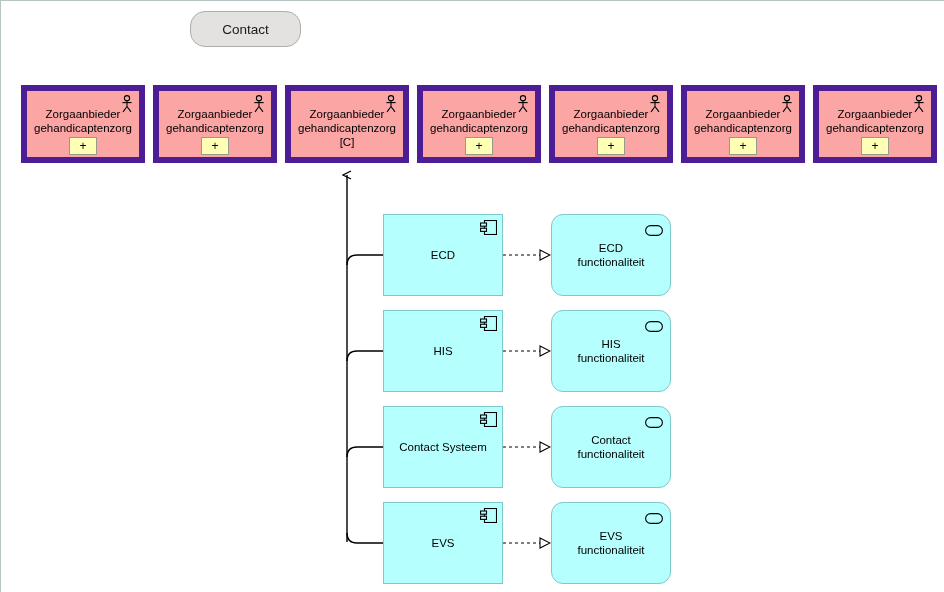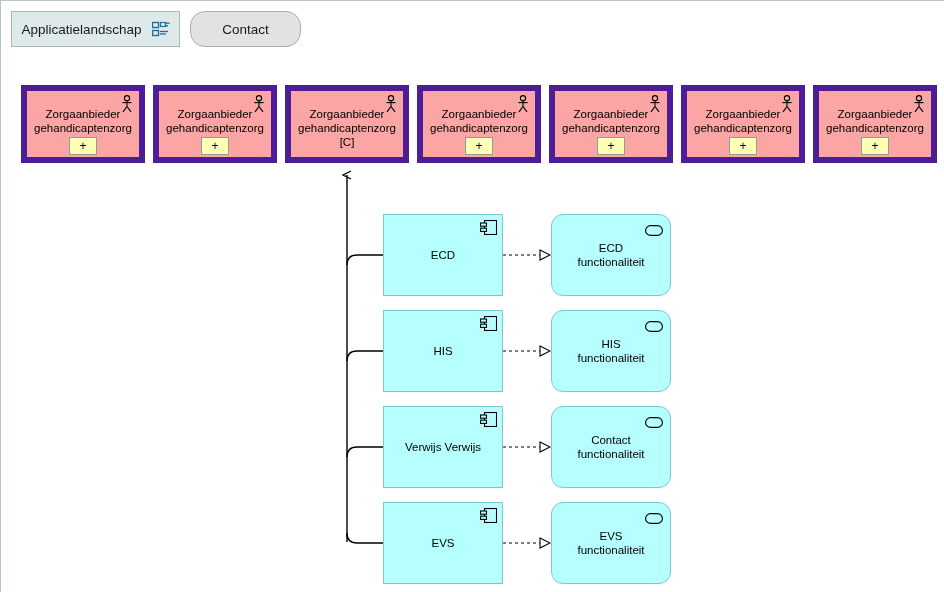--- a/index.html
+++ b/index.html
@@ -158,34 +158,20 @@
     pointer-events: none;
   }
 </style>
 </head>
 <body>
 
 <div id="root">
 
   <div class="tabbar">
 
-    <div class="tab active">
-      <span>Applicatielandschap</span>
-      <span class="tab-icon">
-        <svg width="18" height="16" viewBox="0 0 18 16">
-          <rect x="0.5" y="1.5" width="6" height="5" fill="none" stroke="#1b6fa8" stroke-width="1.4"></rect>
-          <rect x="0.5" y="9.5" width="6" height="5" fill="none" stroke="#1b6fa8" stroke-width="1.4"></rect>
-          <rect x="8.5" y="1.5" width="5" height="4" fill="none" stroke="#1b6fa8" stroke-width="1.2"></rect>
-          <line x1="13.5" y1="2.2" x2="17.5" y2="2.2" stroke="#1b6fa8" stroke-width="1.3"></line>
-          <line x1="13.5" y1="4.8" x2="16" y2="4.8" stroke="#1b6fa8" stroke-width="1.3"></line>
-          <line x1="8" y1="10.5" x2="16" y2="10.5" stroke="#1b6fa8" stroke-width="1.3"></line>
-          <line x1="8" y1="13" x2="14" y2="13" stroke="#1b6fa8" stroke-width="1.3"></line>
-        </svg>
-      </span>
-    </div>
 
     <div class="tab inactive">
       <span>Contact</span>
     </div>
   </div>
 
   <div class="canvas">
 
     <svg class="connectors">
       <defs>
@@ -340,21 +326,21 @@
       <span class="comp-icon">
         <svg width="17" height="15" viewBox="0 0 17 15">
           <rect x="4.5" y="0.5" width="12" height="14" fill="none" stroke="#000" stroke-width="1.1"></rect>
           <rect x="0.5" y="3" width="6" height="3.2" fill="#b5ffff" stroke="#000" stroke-width="1.1"></rect>
           <rect x="0.5" y="8.2" width="6" height="3.2" fill="#b5ffff" stroke="#000" stroke-width="1.1"></rect>
         </svg>
       </span>
     </div>
 
     <div class="appcomp" style="left:382px; top:349px;">
-      <span class="appcomp-label">Verwijs Verwijs</span>
+      <span class="appcomp-label">Contact Systeem</span>
       <span class="comp-icon">
         <svg width="17" height="15" viewBox="0 0 17 15">
           <rect x="4.5" y="0.5" width="12" height="14" fill="none" stroke="#000" stroke-width="1.1"></rect>
           <rect x="0.5" y="3" width="6" height="3.2" fill="#b5ffff" stroke="#000" stroke-width="1.1"></rect>
           <rect x="0.5" y="8.2" width="6" height="3.2" fill="#b5ffff" stroke="#000" stroke-width="1.1"></rect>
         </svg>
       </span>
     </div>
 
     <div class="appcomp" style="left:382px; top:445px;">

